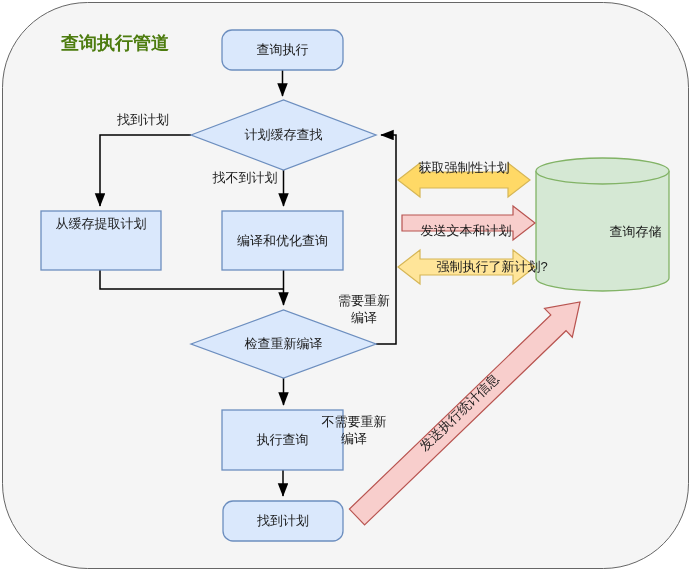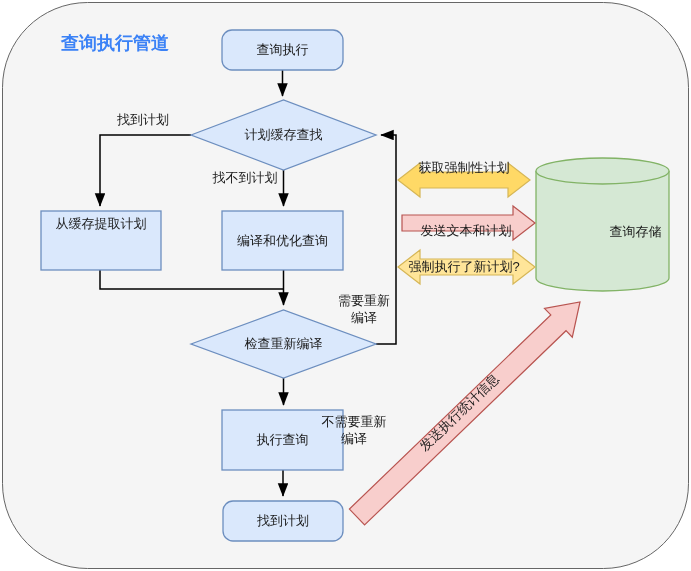--- a/index.html
+++ b/index.html
@@ -1,21 +1,21 @@
 <!DOCTYPE html>
 <html><head>
 <meta charset="utf-8">
 <style>
   html,body{margin:0;padding:0;background:#ffffff;font-family:"Liberation Sans","DejaVu Sans",sans-serif;}
   .stage{position:relative;width:691px;height:571px;overflow:hidden;background:#ffffff;}
   .stage svg{position:absolute;left:0;top:0;}
   .lbl{position:absolute;transform:translate(-50%,-50%);white-space:nowrap;
        color:#1a1a1a;font-size:13px;line-height:1.3;text-align:center;}
   .lbl.multiline{white-space:normal;width:90px;}
-  .title{position:absolute;left:61px;top:31px;font-size:18px;font-weight:bold;color:#3b82f6;}
+  .title{position:absolute;left:61px;top:31px;font-size:18px;font-weight:bold;color:#4d7c0f;}
   .rot{transform:translate(-50%,-50%) rotate(-44deg);}
   .connector{fill:none;stroke:#000000;stroke-width:1.5px;}
   .shape{stroke-width:1.3px;}
   .arrowshape{stroke-width:1.2px;}
 </style>
 </head>
 <body>
 
 <div class="stage">
 
@@ -92,17 +92,17 @@
 
   <div class="lbl multiline" style="left:354px;top:391px;margin-top:40px;">
     <div>不需要重新</div>
     <div>编译</div>
   </div>
 
   <div class="lbl" style="left:464px;top:168px;">获取强制性计划</div>
 
   <div class="lbl" style="left:466px;top:223px;margin-top:8px;">发送文本和计划</div>
 
-  <div class="lbl" style="left:464px;top:267px;">强制执行了新计划?</div>
+  <div class="lbl" style="left:492px;top:267px;">强制执行了新计划?</div>
 
   <div class="lbl rot" style="left:460px;top:413px;">发送执行统计信息</div>
 
 </div>
 
 </body></html>

